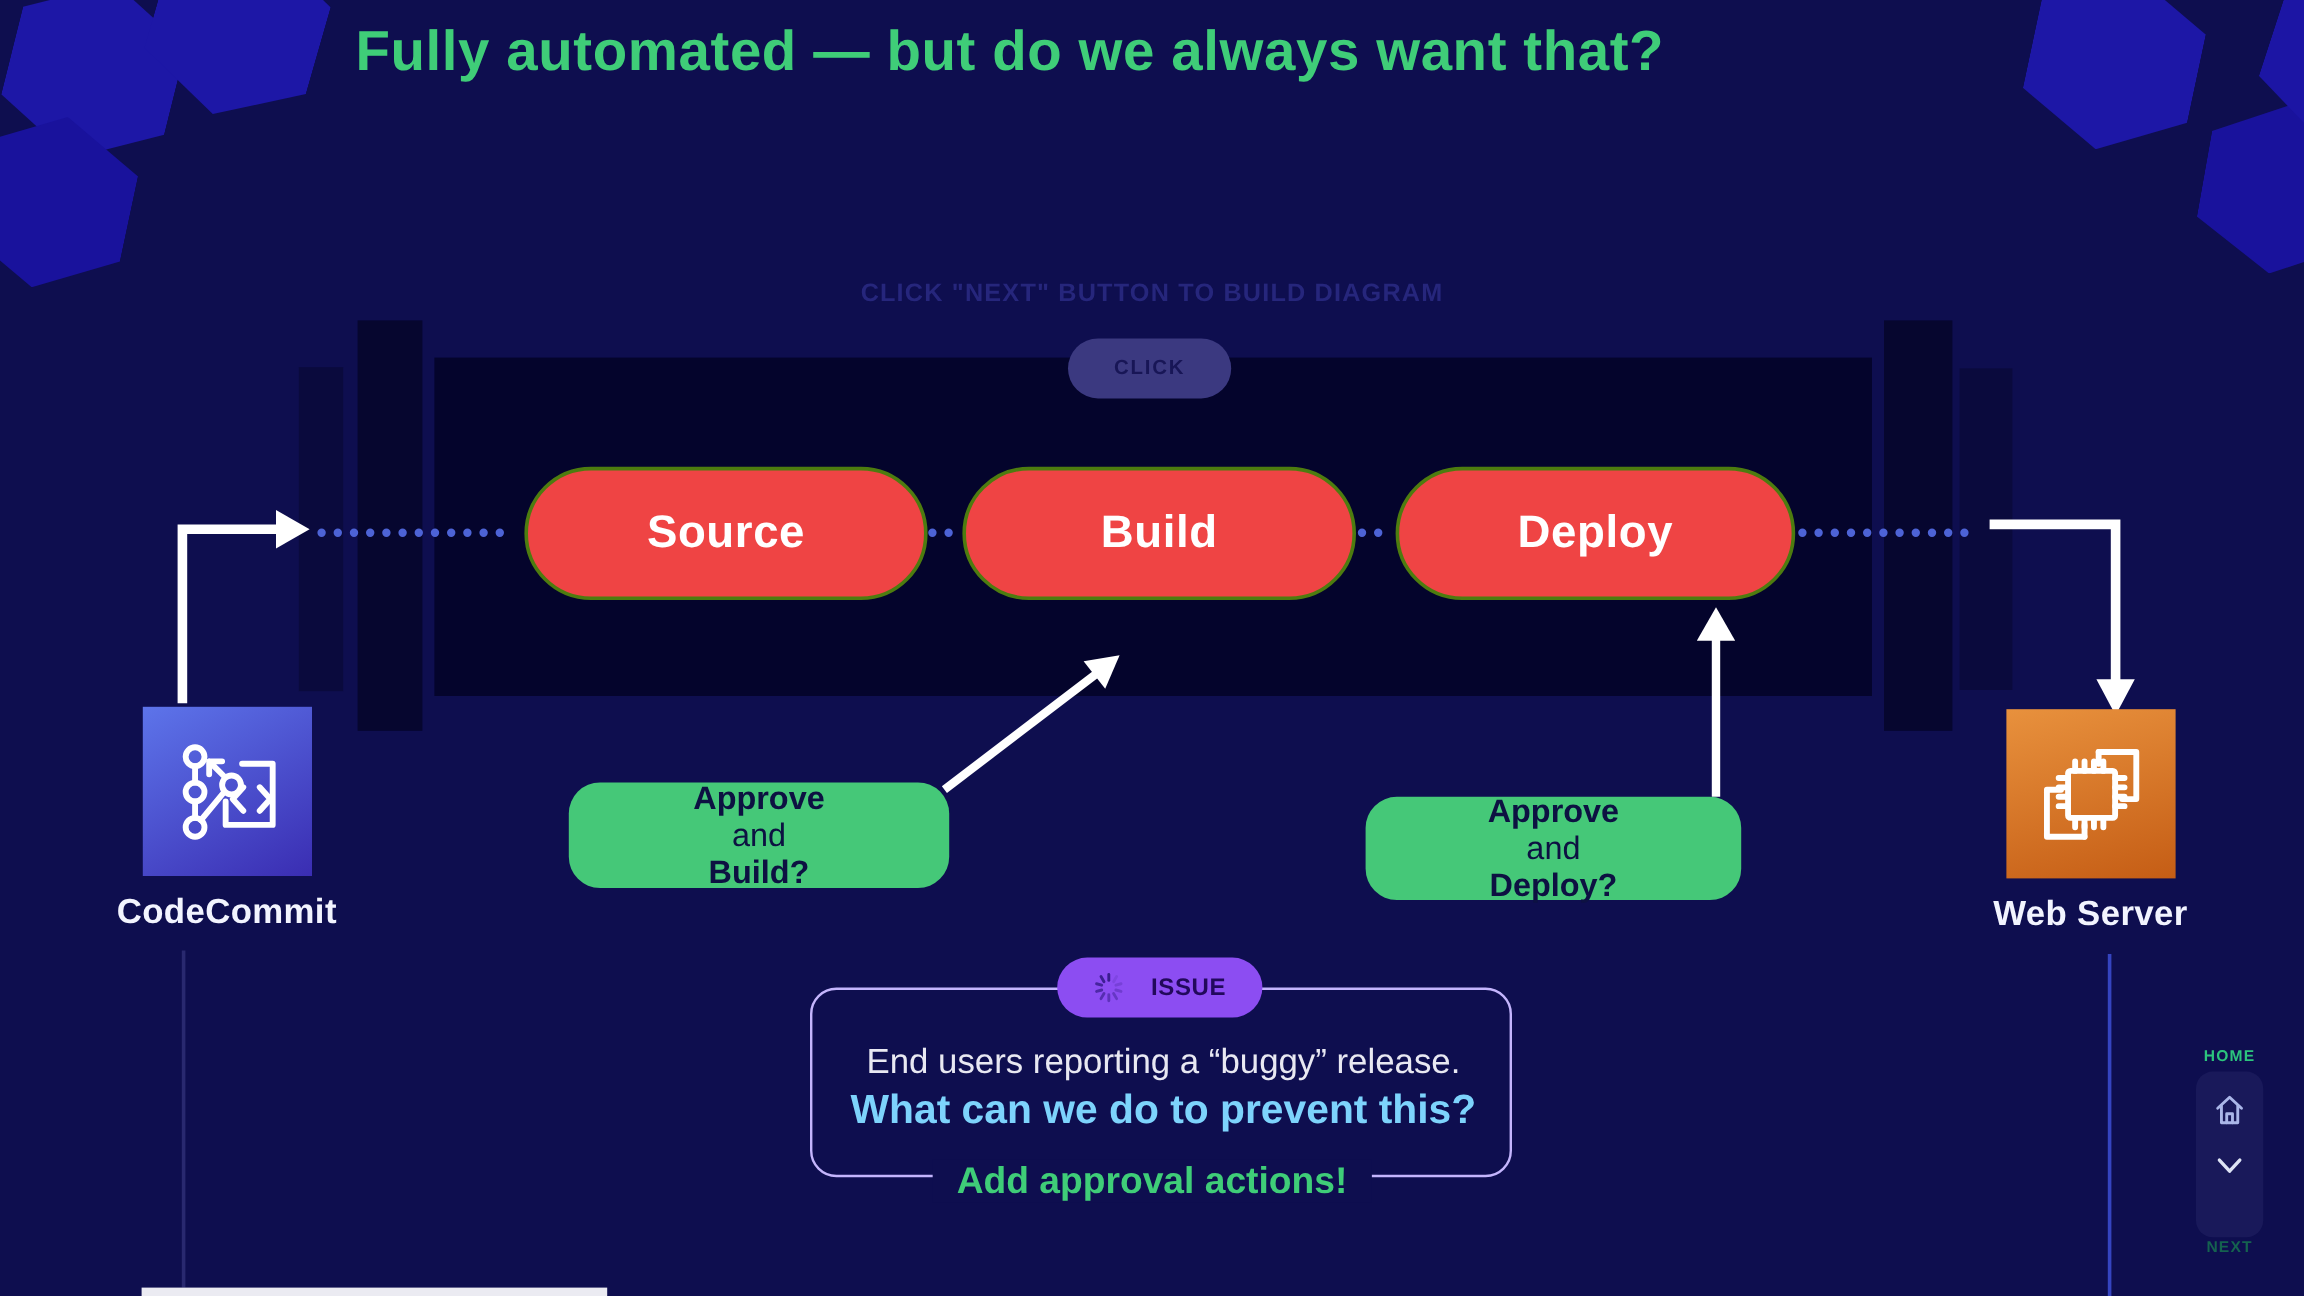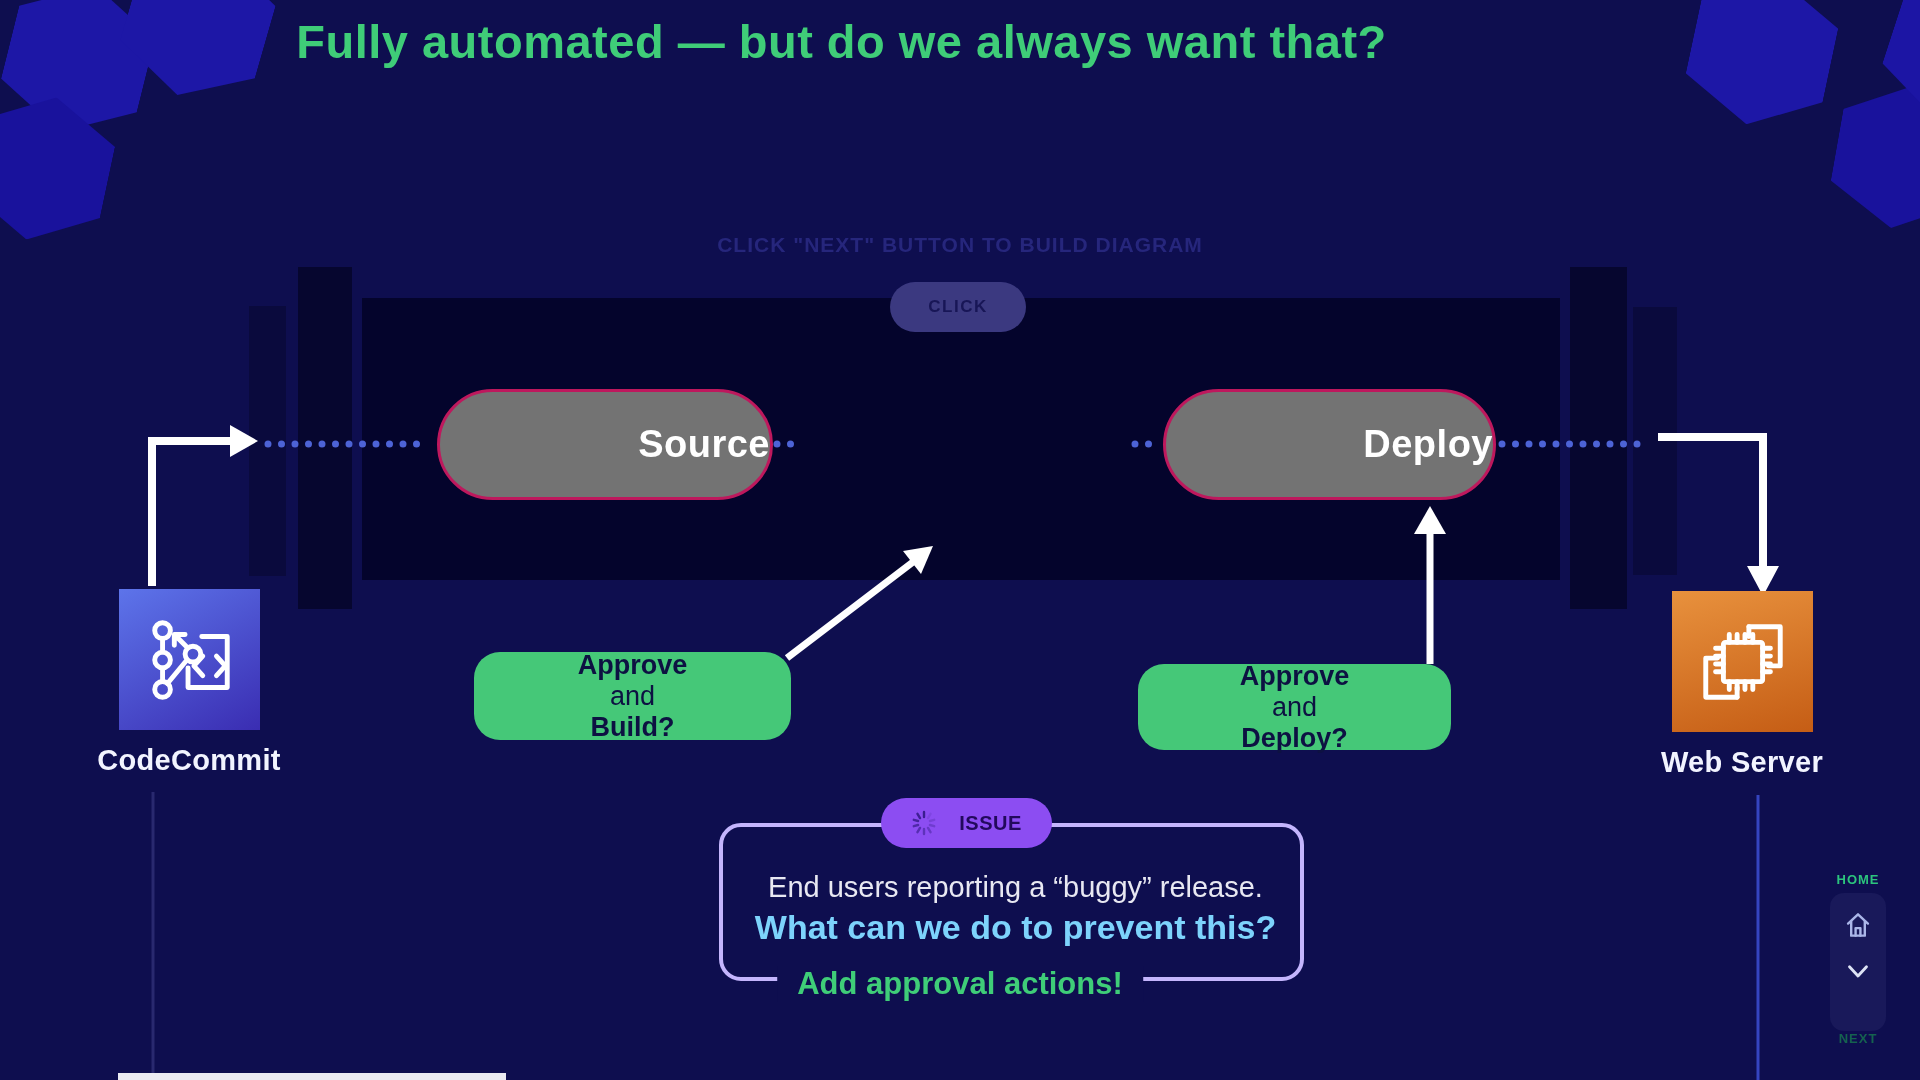--- a/index.html
+++ b/index.html
@@ -40,22 +40,22 @@
   }
   .done-btn {
     position:absolute; z-index:3; left:890px; top:282px; width:136px; height:50px;
     background:#3b3980; border-radius:25px; border:none;
     display:flex; align-items:center; justify-content:center;
     font-family:inherit; font-size:17px; font-weight:bold; color:#181656; letter-spacing:1.5px;
   }
 
   .stage-pill {
     position:absolute; z-index:3; height:111px; top:389px;
-    background:#737373; border:3px solid #be185d; border-radius:60px;
-    display:flex; align-items:center; justify-content:flex-end;
+    background:#ef4444; border:3px solid #4d7c0f; border-radius:60px;
+    display:flex; align-items:center; justify-content:center;
     color:#ffffff; font-size:38px; font-weight:bold; letter-spacing:.5px;
   }
   #pill-source { left:437px; width:336px; }
   #pill-build  { left:802px; width:328px; }
   #pill-deploy { left:1163px; width:333px; }
 
   .svc-icon {
     position:absolute; z-index:3; width:141px; height:141px;
     display:flex; align-items:center; justify-content:center;
   }
@@ -75,21 +75,21 @@
     color:#0d1142; font-size:27px;flex-direction:column;
   }
   #callout-build  { left:474px;  top:652px; width:317px; height:88px; }
   #callout-deploy { left:1138px; top:664px; width:313px; height:86px; }
   .callout b { font-weight:bold; }
   .callout .mid { white-space:pre; }
 
   .issue-box {
     position:absolute; z-index:3;
     left:675px; top:823px; width:585px; height:158px;
-    border:4px solid #c4b5fd; border-radius:22px;margin-left:44px;
+    border:2px solid #c4b5fd; border-radius:22px;
   }
   .issue-pill {
     position:absolute; z-index:4;
     left:881px; top:798px; width:171px; height:50px;
     background:#8c4df2; border-radius:25px; border:none;
     display:flex; align-items:center; justify-content:center; gap:22px;
     font-family:inherit; font-size:20px; font-weight:bold; color:#22095c; letter-spacing:.5px;
   }
   .issue-text { position:absolute; left:0; top:40px; width:585px; text-align:center; line-height:40px; }
   .issue-line1 { font-size:29px; color:#e8e8f2; }
@@ -164,20 +164,23 @@
     <line x1="1758" y1="795" x2="1758" y2="1080" stroke="#3544c0" stroke-width="3"></line>
     <rect x="118" y="1073" width="388" height="7" fill="#ebebf2"></rect>
   </svg>
 
   <div class="title">Fully automated — but do we always want that?</div>
   <div class="hint">CLICK "NEXT" BUTTON TO BUILD DIAGRAM</div>
   <button class="done-btn">CLICK</button>
 
   <div class="stage-pill" id="pill-source">
     <span>Source</span>
+  </div>
+  <div class="stage-pill" id="pill-build">
+    <span>Build</span>
   </div>
   <div class="stage-pill" id="pill-deploy">
     <span>Deploy</span>
   </div>
 
   <div class="svc-icon" id="icon-codecommit">
     <svg width="98" height="98" viewBox="0 0 100 100" fill="none" stroke="#ffffff" stroke-width="5" stroke-linecap="round" stroke-linejoin="round">
       <circle cx="22" cy="20" r="8"></circle>
       <circle cx="22" cy="50" r="8"></circle>
       <circle cx="22" cy="80" r="8"></circle>

